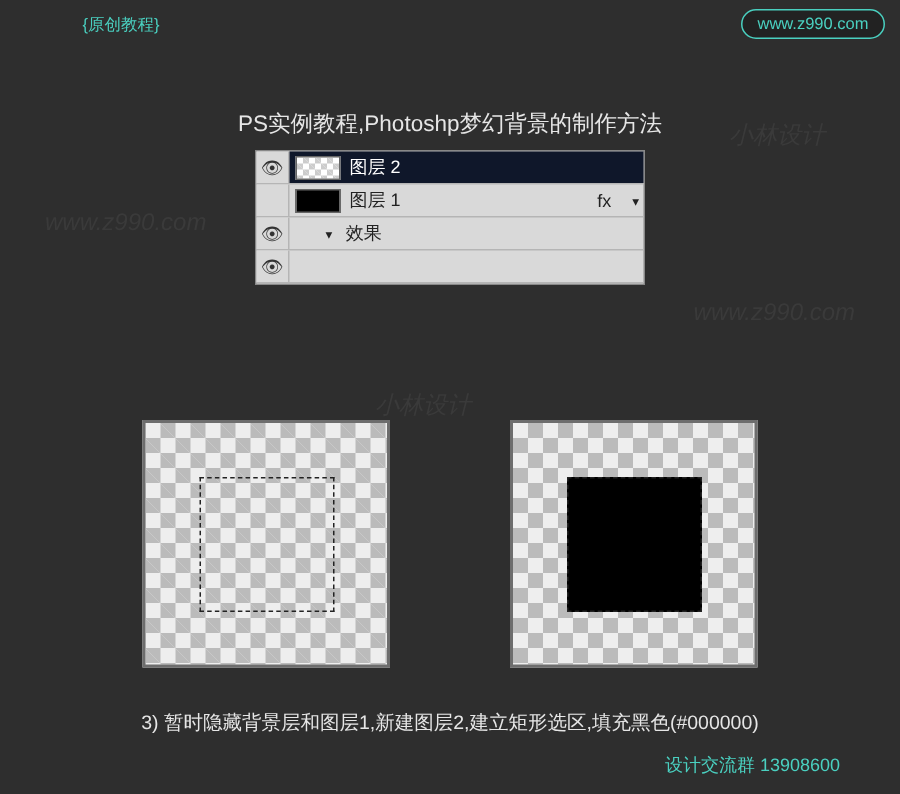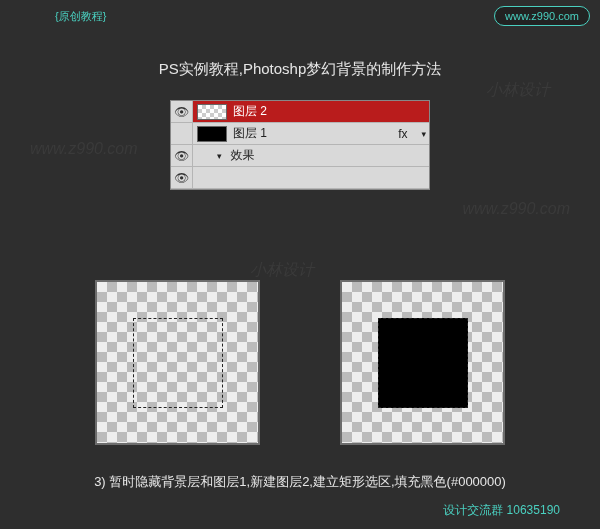--- a/index.html
+++ b/index.html
@@ -5,31 +5,31 @@
   * { box-sizing: border-box; margin: 0; padding: 0; }
   body { width: 600px; height: 529px; background: #2e2e2e; font-family: "Microsoft YaHei", sans-serif; position: relative; overflow: hidden; }
 
   .logo { position: absolute; top: 6px; left: 8px; width: 110px; height: 50px; }
   .logo-main { color: #fff; font-size: 18px; font-weight: bold; letter-spacing: 2px; }
   .logo-main .accent { color: #4ad0c0; font-weight: normal; font-size: 13px; letter-spacing: 4px; }
   .logo-sub { color: #4ad0c0; font-size: 11px; margin-top: 3px; margin-left: 47px; }
 
   .cloud { position: absolute; top: 6px; right: 10px; background: #222; border: 1px solid #4ad0c0; border-radius: 14px; padding: 3px 10px; color: #4ad0c0; font-size: 11px; }
 
-  .title { position: absolute; top: 60px; left: 0; width: 100%; text-align: center; color: #e6e6e6; font-size: 15px; }
+  .title { position: absolute; top: 73px; left: 0; width: 100%; text-align: center; color: #e6e6e6; font-size: 15px; }
 
   .wm { position: absolute; color: #3a3a3a; font-size: 16px; font-style: italic; pointer-events: none; user-select: none; }
 
   .layers-panel { position: absolute; top: 100px; left: 170px; width: 260px; background: #d9d9d9; border: 1px solid #888; font-size: 12px; color: #222; }
   .layer-row { display: flex; align-items: center; height: 22px; border-bottom: 1px solid #b5b5b5; }
   .eye-col { width: 22px; height: 100%; display: flex; align-items: center; justify-content: center; border-right: 1px solid #b5b5b5; background: #d9d9d9; }
   .eye-col.blank {}
   .eye-col .eye { font-size: 12px; color: #333; }
   .row-body { flex: 1; display: flex; align-items: center; padding-left: 4px; gap: 6px; height: 100%; }
-  .row-body.selected { background: #b91c1c; color: #fff; }
+  .row-body.selected { background: #0f172a; color: #fff; }
   .thumb { width: 30px; height: 16px; border: 1px solid #666; background: #fff; }
   .thumb.checker { background-image:
      linear-gradient(45deg,#ccc 25%,transparent 25%,transparent 75%,#ccc 75%),
      linear-gradient(45deg,#ccc 25%,transparent 25%,transparent 75%,#ccc 75%);
      background-size: 8px 8px; background-position: 0 0, 4px 4px; background-color:#fff; }
   .thumb.black { background: #000; }
   .thumb.white { background: #fff; }
   .indent { display:inline-block; width: 14px; }
   .tri { font-size: 9px; margin-right: 3px; }
   .fx-label { margin-left: auto; margin-right: 8px; }
@@ -101,13 +101,13 @@
 <div class="previews">
   <div class="preview">
     <div class="marquee"></div>
   </div>
   <div class="preview">
     <div class="marquee filled"></div>
   </div>
 </div>
 
 <div class="caption">3) 暂时隐藏背景层和图层1,新建图层2,建立矩形选区,填充黑色(#000000)</div>
-<div class="footer">设计交流群 10635190</div>
+<div class="footer">设计交流群 13908600</div>
 
 </body></html>

